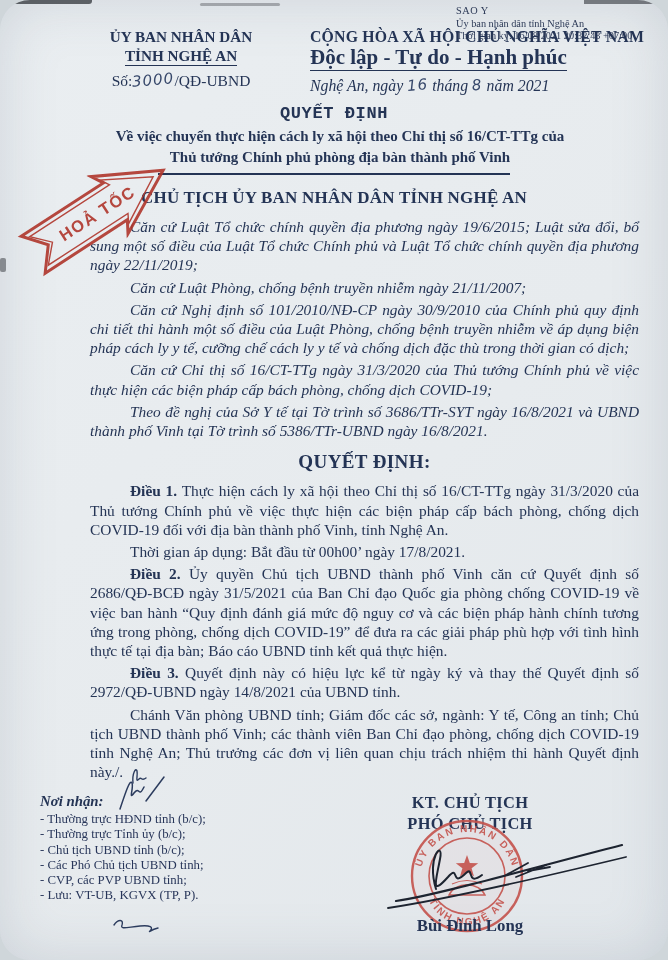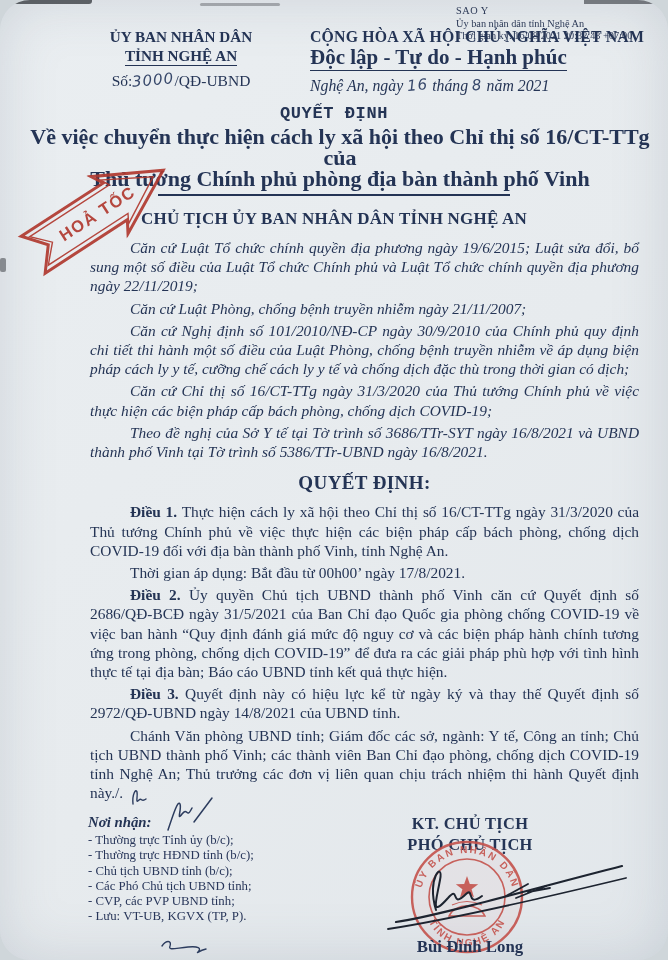--- a/index.html
+++ b/index.html
@@ -32,37 +32,37 @@
   .doc-no{margin-top:7px;font-size:15.5px;}
   .motto1{font-weight:bold;font-size:15.8px;line-height:20px;letter-spacing:.2px;}
   .motto2{font-weight:bold;font-size:21px;line-height:21px;}
   .motto2 span{border-bottom:1.6px solid #243455;padding-bottom:1px;}
   .date-line{margin-top:9px;font-style:italic;font-size:15.8px;}
   .hand{font-family:"DejaVu Sans",sans-serif;font-style:italic;color:#37486b;display:inline-block;transform:rotate(-5deg) translateY(-1px);font-size:15px;letter-spacing:1px;}
 
   
   .title-block{text-align:center;margin-top:9px;}
   .doc-type{font-weight:bold;font-size:17px;letter-spacing:.6px;font-family:Liberation Mono, monospace;}
-  .subject{font-weight:bold;font-size:22px;line-height:21px;margin-top:3px;padding-left:12px;}
+  .subject{font-weight:bold;font-size:15px;line-height:21px;margin-top:3px;padding-left:12px;}
   .divider{width:352px;height:2px;background:#243455;margin:5px auto 0 auto;}
   .authority{font-weight:bold;font-size:17px;margin-top:13px;letter-spacing:.2px;}
 
   
   .hoa-toc{position:absolute;left:14px;top:176px;transform:rotate(-33deg);transform-origin:center;z-index:4;opacity:.92;}
 
   
   .content{padding:9px 29px 0 90px;font-size:15.4px;line-height:19.2px;text-align:justify;}
   .content p{margin:0 0 3px 0;text-indent:40px;}
   .preamble p{font-style:italic;}
   .decision-heading{text-align:center;font-weight:bold;font-size:19px;letter-spacing:.4px;margin:12px 0 10px 0;text-indent:0 !important;}
   .art-label{font-weight:bold;}
   .mark-svg{vertical-align:-10px;}
 
   
-  .footer{display:flex;margin-top:6px;padding-left:88px;}
+  .footer{display:flex;margin-top:6px;padding-left:40px;}
   .noi-nhan{width:268px;position:relative;}
   .nn-label{font-weight:bold;font-style:italic;font-size:14.8px;margin-bottom:2px;}
   .nn-item{font-size:12.8px;line-height:15.2px;color:#28365a;}
   .nn-scribble{position:absolute;left:72px;top:-22px;}
   .nn-scribble2{position:absolute;left:70px;top:122px;}
   .sign-block{position:relative;width:212px;margin-left:auto;margin-right:92px;text-align:center;}
   .sign-t{font-weight:bold;font-size:16.4px;line-height:20.5px;letter-spacing:.3px;}
   .signer-name{font-weight:bold;font-size:16.8px;margin-top:82px;position:relative;z-index:3;}
   .seal{position:absolute;left:44px;top:24px;z-index:1;opacity:.9;}
   .ink{position:absolute;left:14px;top:36px;overflow:visible;z-index:2;}
@@ -138,22 +138,22 @@
     <p><span>Chánh Văn phòng UBND tỉnh; Giám đốc các sở, ngành: Y tế, Công an tỉnh; Chủ tịch UBND thành phố Vinh; các thành viên Ban Chỉ đạo phòng, chống dịch COVID-19 tỉnh Nghệ An; Thủ trưởng các đơn vị liên quan chịu trách nhiệm thi hành Quyết định này./.</span>
       <svg class="mark-svg" width="24" height="22" viewBox="0 0 24 22">
         <path d="M6,18 C5,8 9,2 10,6 C11,11 8,18 12,14 C15,11 14,17 19,13" fill="none" stroke="#2c3c5e" stroke-width="1.4" stroke-linecap="round"></path>
       </svg>
     </p>
   </div>
 
   <div class="footer">
     <div class="noi-nhan">
       <div class="nn-label">Nơi nhận:</div>
+      <div class="nn-item">- Thường trực HĐND tỉnh (b/c);</div>
       <div class="nn-item">- Thường trực Tỉnh ủy (b/c);</div>
-      <div class="nn-item">- Thường trực HĐND tỉnh (b/c);</div>
       <div class="nn-item">- Chủ tịch UBND tỉnh (b/c);</div>
       <div class="nn-item">- Các Phó Chủ tịch UBND tỉnh;</div>
       <div class="nn-item">- CVP, các PVP UBND tỉnh;</div>
       <div class="nn-item">- Lưu: VT-UB, KGVX (TP, P).</div>
       <svg class="nn-scribble" width="60" height="42" viewBox="0 0 60 42">
         <path d="M8,38 C14,20 18,8 20,12 C22,17 16,30 22,22 C28,14 26,28 32,16 M34,30 L52,6" fill="none" stroke="#2c3c5e" stroke-width="1.5" stroke-linecap="round"></path>
       </svg>
       <svg class="nn-scribble2" width="52" height="22" viewBox="0 0 52 22">
         <path d="M4,10 C8,4 14,4 12,10 C10,15 18,12 30,11 C40,10 44,12 40,16 C38,18 42,14 48,13" fill="none" stroke="#2c3c5e" stroke-width="1.4" stroke-linecap="round"></path>
       </svg>

